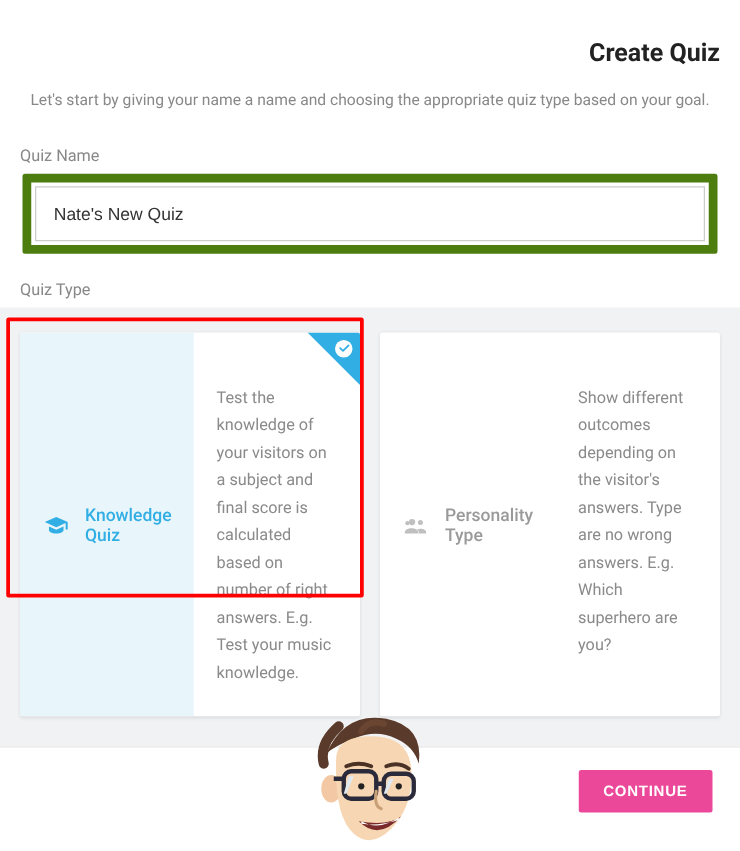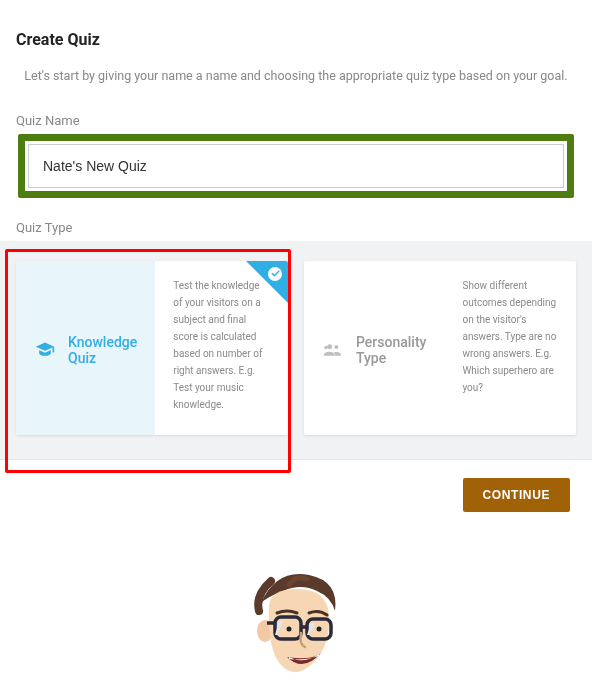--- a/index.html
+++ b/index.html
@@ -9,22 +9,22 @@
       height: 681px;
       background: #ffffff;
       color: #333;
       overflow: hidden;
       position: relative;
     }
     .container {
       padding: 30px 16px 0;
     }
     .title {
-      text-align: left;
-      font-size: 16px;
+      text-align: right;
+      font-size: 20px;
       font-weight: 700;
       color: #222;
       margin-bottom: 18px;
     }
     .subtitle {
       text-align: center;
       font-size: 12.5px;
       color: #888;
       margin-bottom: 28px;
       line-height: 1.4;
@@ -89,23 +89,24 @@
       background: #e8f5fb;
     }
     .card-title {
       font-size: 14px;
       font-weight: 500;
       color: #999;
     }
     .card.selected .card-title { color: #31aee3; }
     .card-body {
       padding: 16px 18px 22px;
-      font-size: 10px;
+      font-size: 13px;
       color: #8a8a8a;
       line-height: 1.7;
+      margin-top: 26px;
     }
     .corner-tri {
       position: absolute;
       top: 0; right: 0;
       width: 0; height: 0;
       border-left: 42px solid transparent;
       border-top: 42px solid #31aee3;
     }
     .corner-check {
       position: absolute;
@@ -134,21 +135,21 @@
       background: #e5e5e5;
       margin: 0 -16px;
     }
 
     .footer-row {
       display: flex;
       justify-content: flex-end;
       padding: 18px 6px 0;
     }
     .continue-btn {
-      background: #a16207;
+      background: #ec4899;
       color: #fff;
       border: none;
       padding: 10px 20px;
       font-size: 12px;
       font-weight: 700;
       letter-spacing: 0.6px;
       cursor: pointer;
       border-radius: 2px;
     }
 

